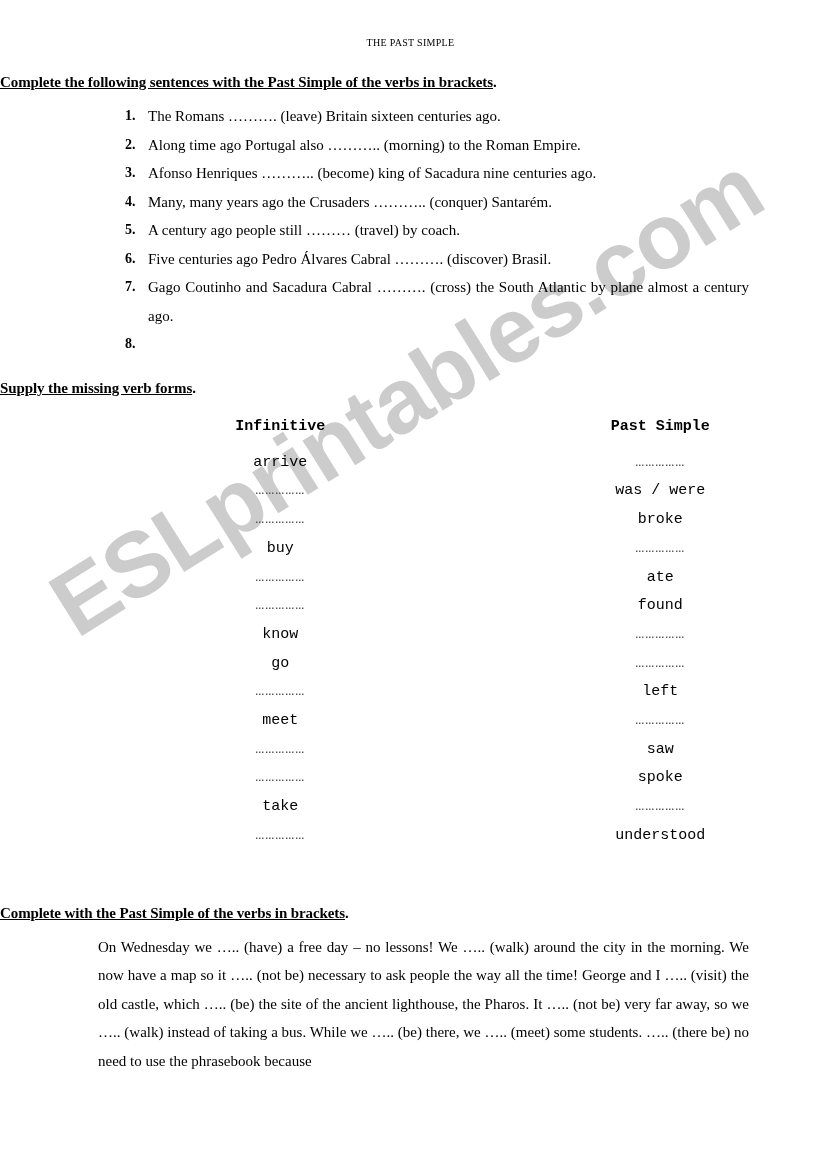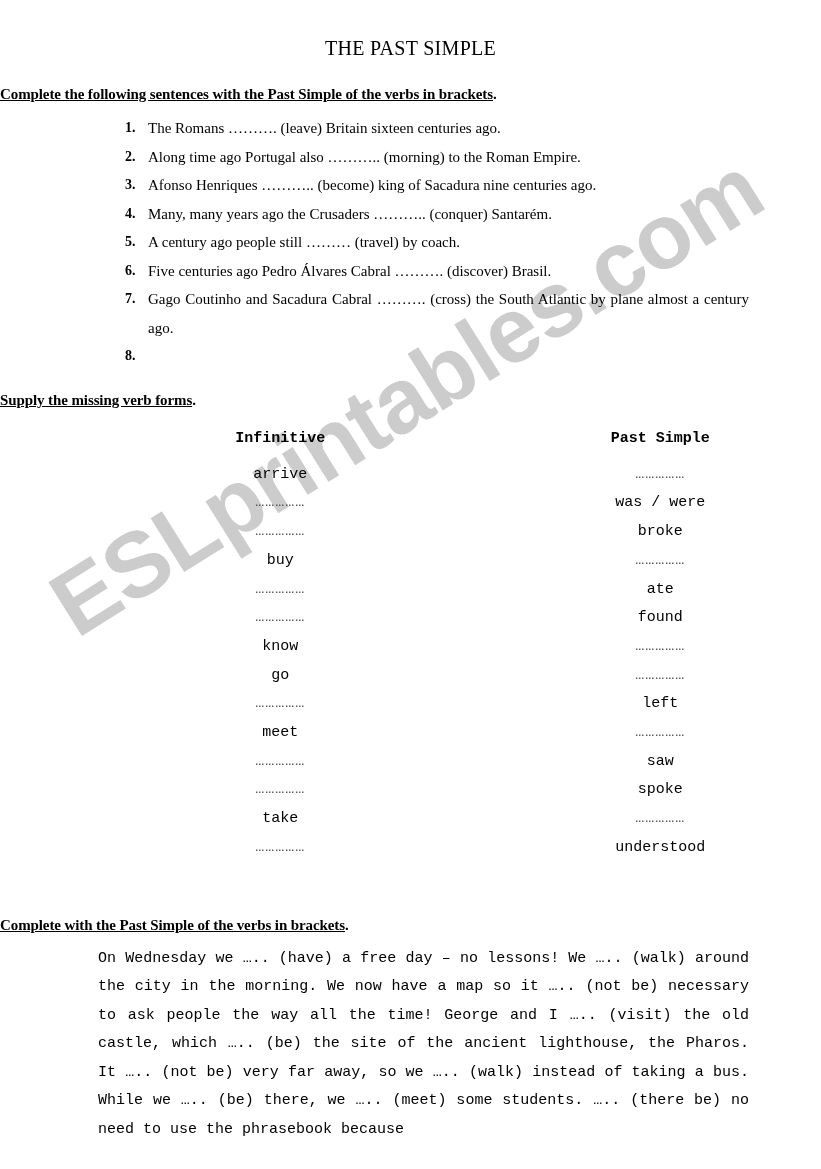--- a/index.html
+++ b/index.html
@@ -34,21 +34,21 @@
     pointer-events: none;
     user-select: none;
     z-index: 5;
   }
   .content {
     position: relative;
     z-index: 10;
   }
   .doc-title {
     text-align: center;
-    font-size: 20px;
+    font-size: 10px;
     font-weight: normal;
     margin: 0;
     padding-top: 37px;
     letter-spacing: 0.3px;
   }
   .section-heading {
     margin: 0;
     font-size: 15px;
     font-weight: bold;
     letter-spacing: -0.1px;
@@ -111,21 +111,20 @@
   .blank-cell { color: #4a4a4a; letter-spacing: 1px; }
 
   .paragraph {
     padding-left: 98px;
     padding-right: 72px;
     padding-top: 11px;
     font-size: 15px;
     line-height: 28.5px;
     text-align: justify;
     text-justify: inter-word;
-    font-family: Liberation Mono, monospace;
   }
   .paragraph p { margin: 0; }
 </style>
 </head>
 <body>
 
 <div class="page">
 
   <div class="watermark">ESLprintables.com</div>
 

